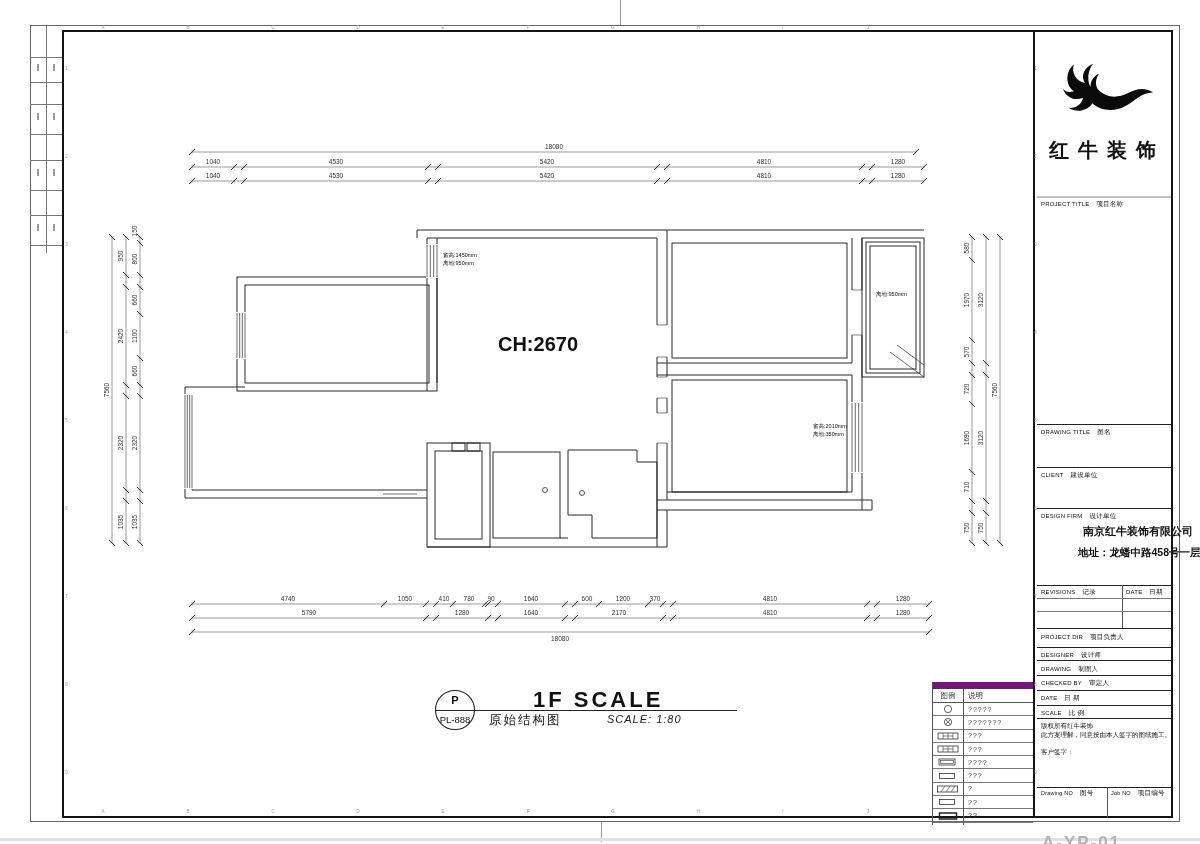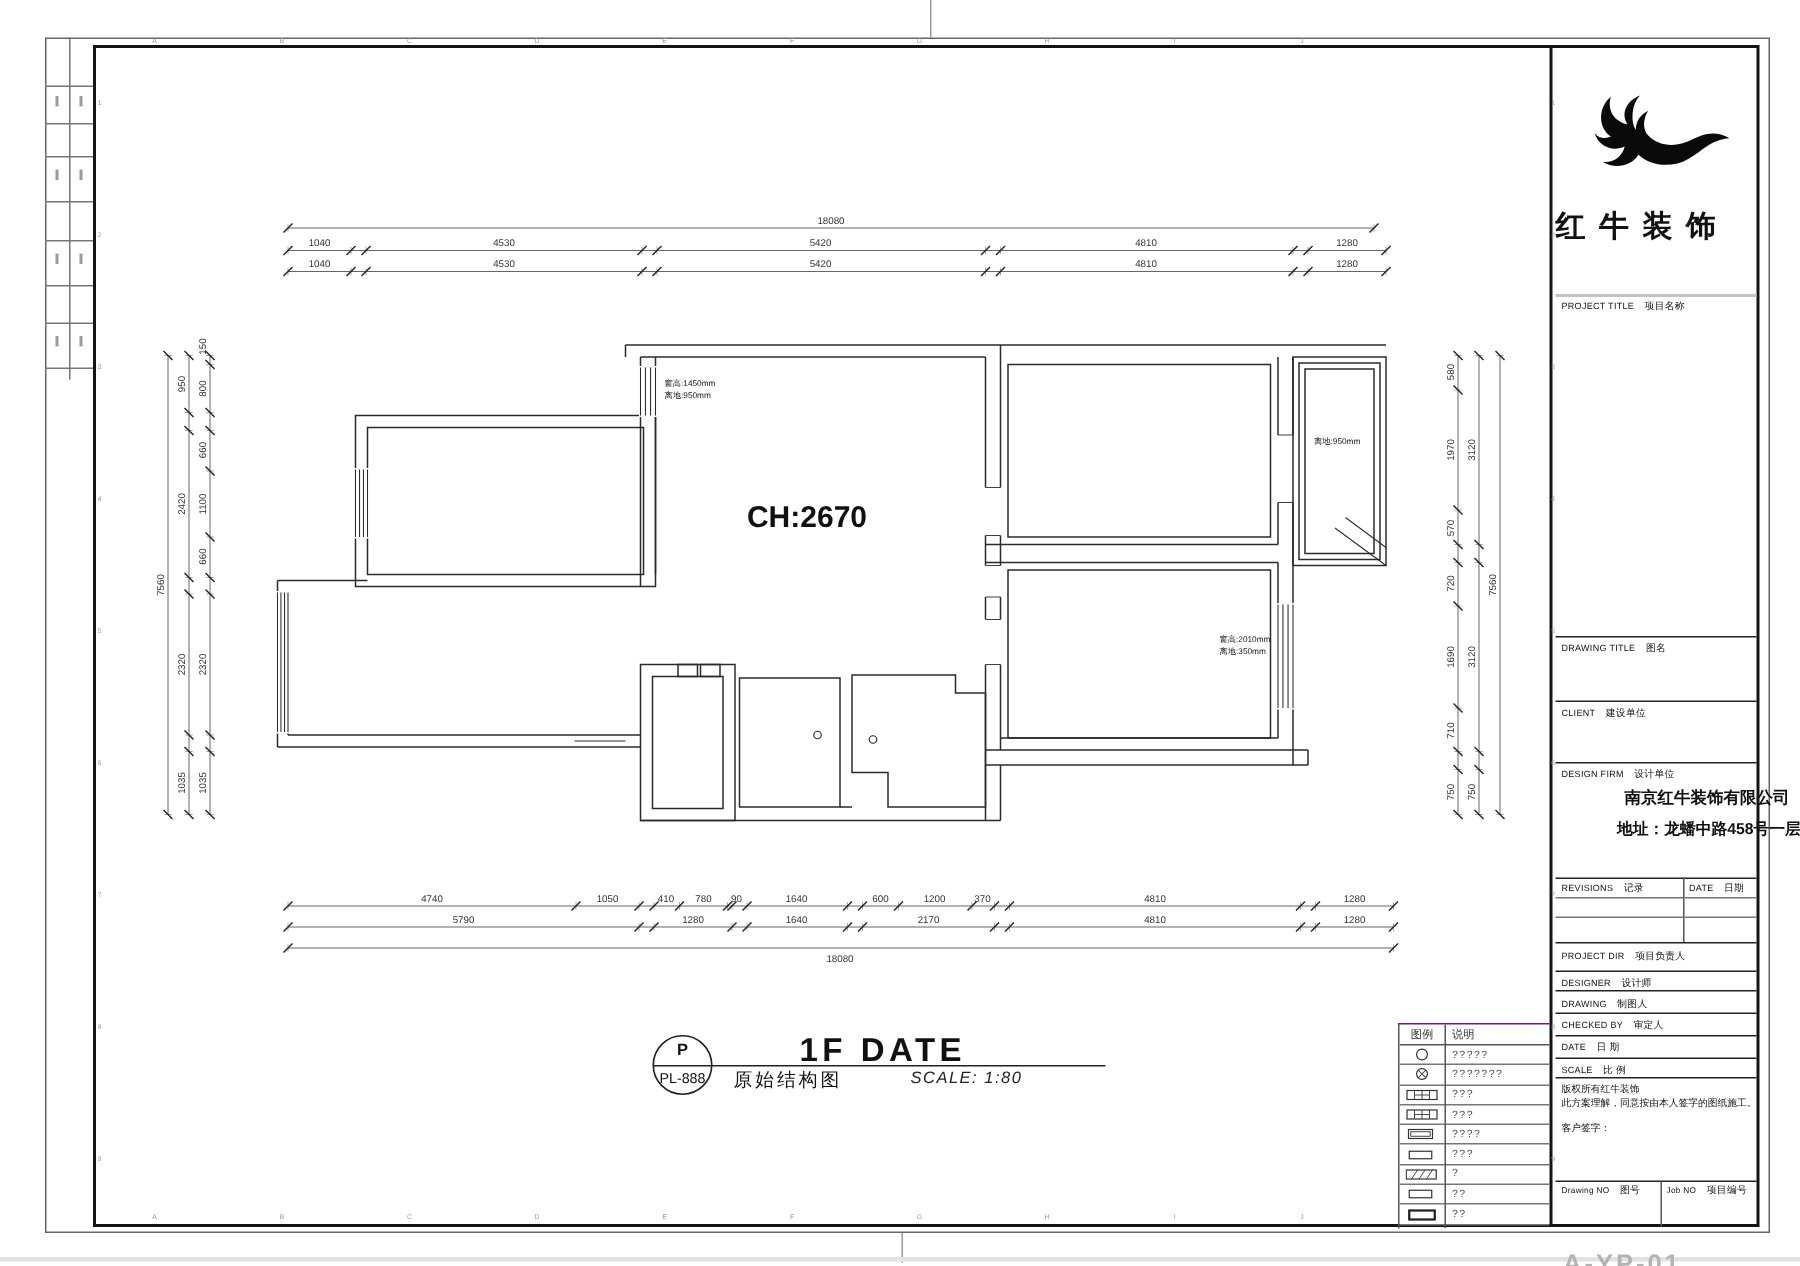--- a/index.html
+++ b/index.html
@@ -10,23 +10,23 @@
   .gline{background:#c3c3c3;}
   .thin-border{position:absolute;border:1px solid #666;}
   .thick-border{position:absolute;border:2px solid #141414;}
   .tb-label{position:absolute;font-size:6px;letter-spacing:.2px;color:#111;white-space:nowrap;}
   .tb-label .zh{margin-left:7px;font-size:6.5px;}
   .tb-row-zh{margin-left:16px;}
   .firm{position:absolute;font-weight:bold;font-size:11px;white-space:nowrap;padding-left:31px;}
   .copy{position:absolute;font-size:6.5px;white-space:nowrap;color:#111;}
   .dwgno{position:absolute;font-size:17px;color:#b3b3b3;letter-spacing:2px;font-weight:bold;margin-top:36px;}
   .logo-text{position:absolute;font-family:"Liberation Serif",serif;font-weight:bold;
-             font-size:20px;letter-spacing:9px;white-space:nowrap;}
+             font-size:20px;letter-spacing:9px;text-align:center;white-space:nowrap;}
   .legend{position:absolute;left:932px;top:682px;width:100px;height:136px;
-          border-top:1px solid #701a75;border-left:1px solid #555;overflow:hidden;font-size:7px;}
+          border-top:7px solid #701a75;border-left:1px solid #555;overflow:hidden;font-size:7px;}
   .lg-head{display:flex;height:13px;border-bottom:1px solid #555;align-items:center;font-size:7.5px;color:#333;}
   .lg-row{display:flex;height:12.3px;border-bottom:1px solid #777;align-items:center;color:#444;}
   .lg-sym{width:30px;display:flex;justify-content:center;align-items:center;flex:none;}
   .lg-desc{padding-left:5px;letter-spacing:1px;}
   .lg-vline{position:absolute;left:30px;top:0;width:1px;height:136px;background:#555;}
   .stamp-text{position:absolute;text-align:center;white-space:nowrap;}
   .plan-title{position:absolute;font-size:22px;font-weight:bold;letter-spacing:3px;white-space:nowrap;}
   .plan-sub{position:absolute;font-size:12.5px;letter-spacing:2px;white-space:nowrap;}
   .plan-scale{position:absolute;font-size:11px;font-style:italic;letter-spacing:1px;white-space:nowrap;color:#222;}
   .smudge{position:absolute;width:2px;height:7px;background:#9a9a9a;}
@@ -591,18 +591,18 @@
     </div>
   </div>
 
   <div>
     <svg width="42" height="42" viewBox="0 0 42 42" style="position:absolute;left:434px;top:689px;">
       <circle cx="21" cy="21" r="19.5" fill="none" stroke="#222" stroke-width="1.1"></circle>
     </svg>
     <div class="hline" style="left:436px;top:710px;width:301px;"></div>
     <div class="stamp-text" style="left:441px;top:694px;width:28px;font-size:11px;font-weight:bold;">P</div>
     <div class="stamp-text" style="left:436px;top:714px;width:38px;font-size:9.5px;">PL-888</div>
-    <div class="plan-title" style="left:533px;top:687px;">1F DATE</div>
+    <div class="plan-title" style="left:533px;top:687px;">1F SCALE</div>
     <div class="plan-sub" style="left:489px;top:712px;font-family:Liberation Mono, monospace;">原始结构图</div>
     <div class="plan-scale" style="left:607px;top:713px;">SCALE: 1:80</div>
   </div>
 
 </div>
 
 </body></html>

